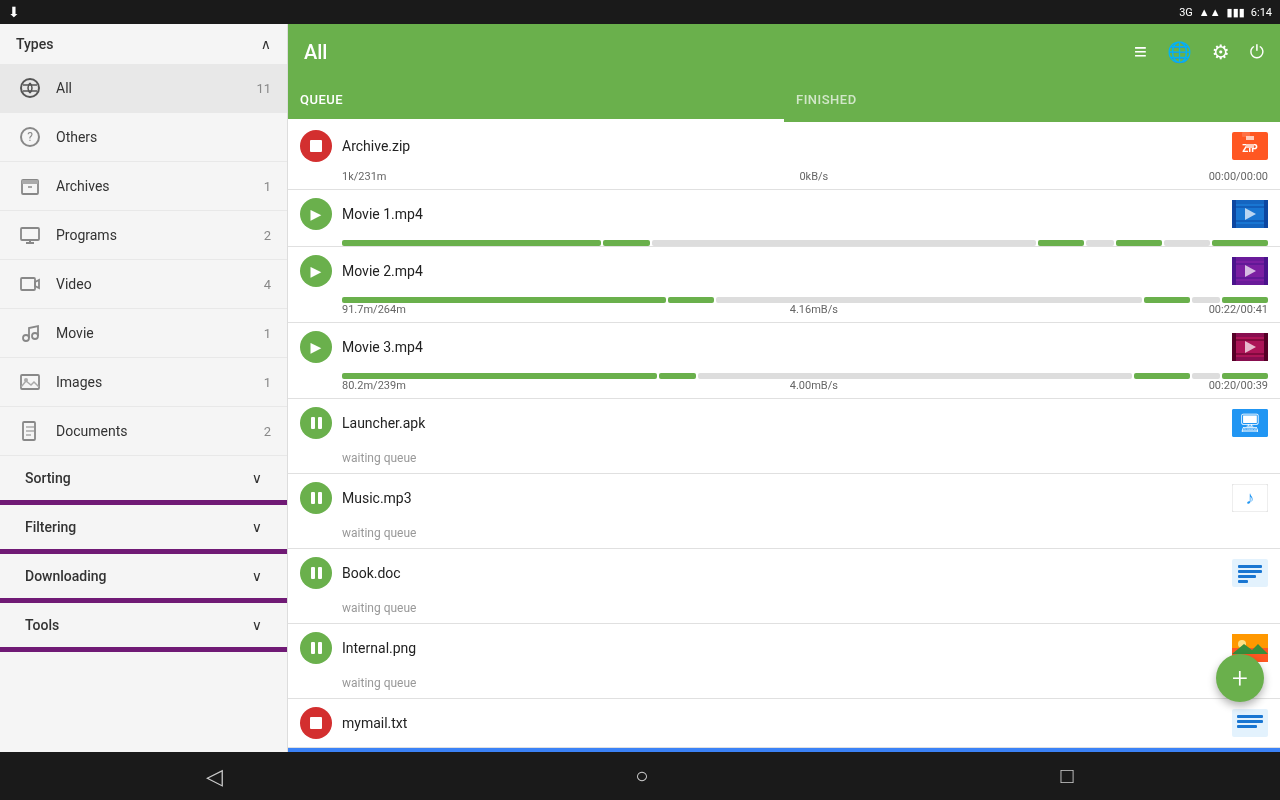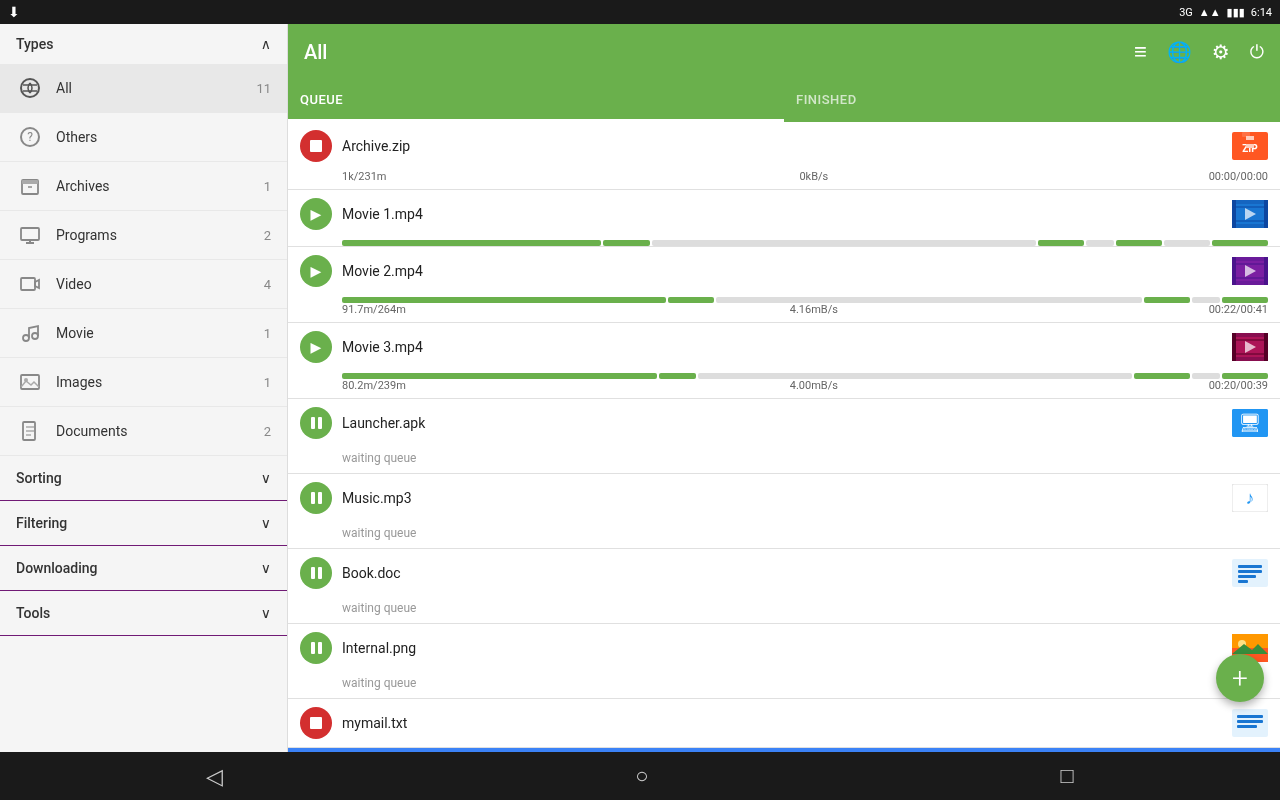--- a/index.html
+++ b/index.html
@@ -32,21 +32,21 @@
       display: flex; align-items: center; padding: 10px 16px; cursor: pointer;
       border-bottom: 1px solid #e8e8e8;
     }
     .sidebar-item.active { background: #e8e8e8; }
     .sidebar-item .item-icon { width: 28px; height: 28px; display: flex; align-items: center; justify-content: center; margin-right: 12px; }
     .sidebar-item .item-label { flex: 1; font-size: 14px; color: #333; }
     .sidebar-item .item-count { font-size: 13px; color: #888; }
 
     .sidebar-collapsible {
       display: flex; align-items: center; justify-content: space-between;
-      padding: 14px 16px; cursor: pointer; border-bottom: 1px solid #701a75;
+      padding: 14px 25px; cursor: pointer; border-bottom: 5px solid #701a75;
     }
     .sidebar-collapsible span { font-size: 14px; color: #333; font-weight: 500; }
 
     
     .content { flex: 1; display: flex; flex-direction: column; overflow: hidden; }
 
     
     .content-header {
       height: 56px; background: #6ab04c; display: flex; align-items: center;
       justify-content: space-between; padding: 0 16px; flex-shrink: 0;

